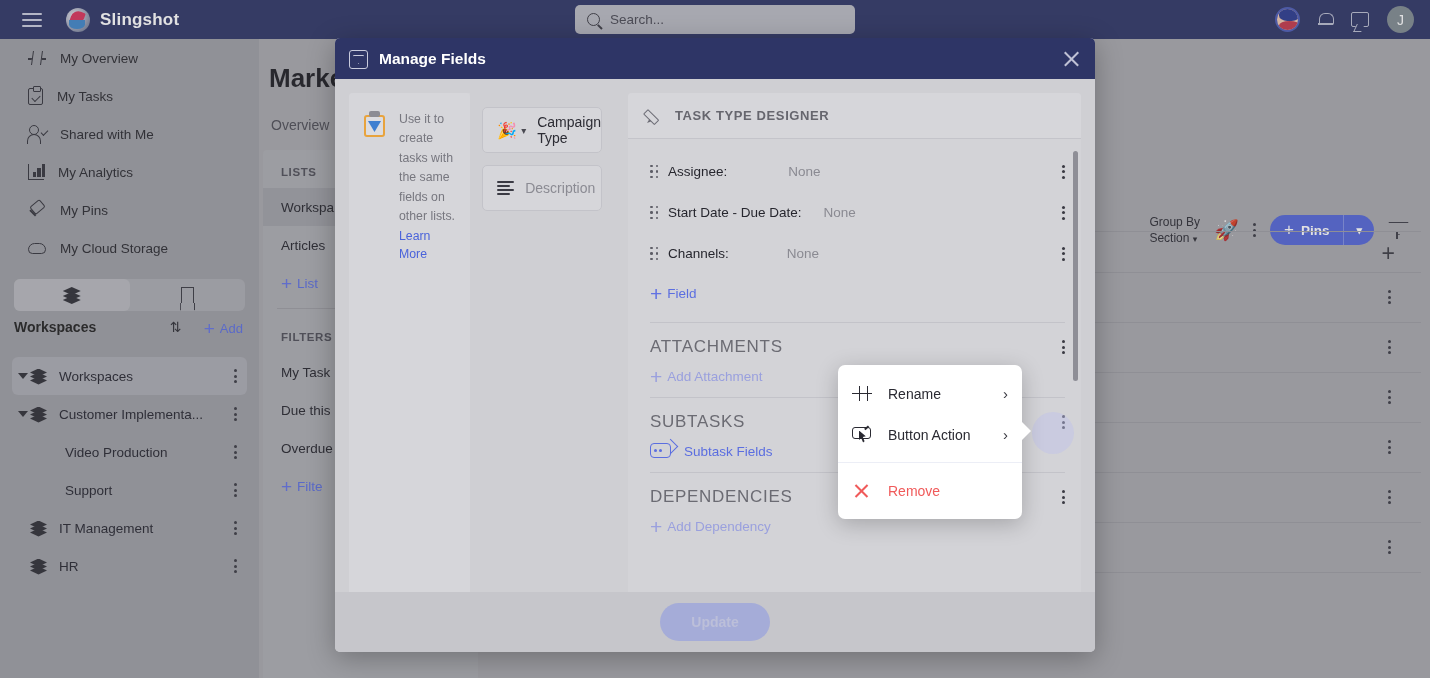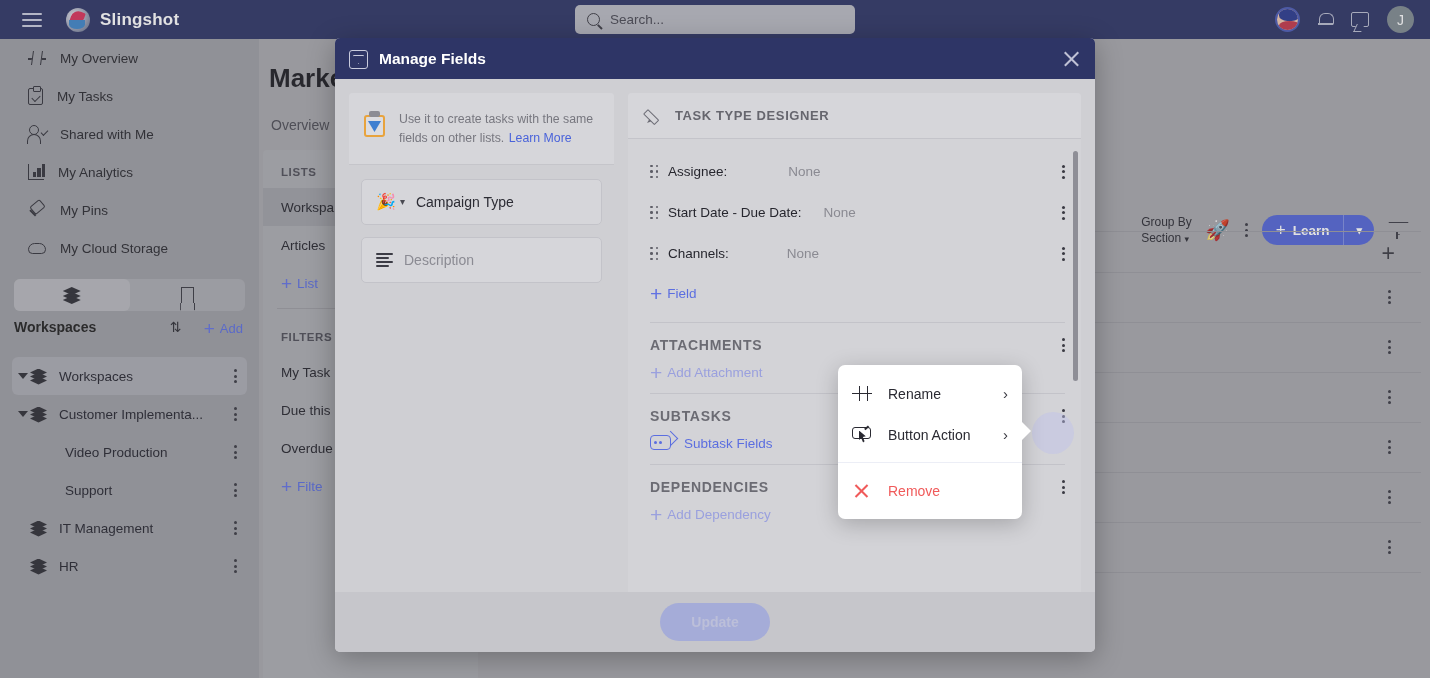--- a/index.html
+++ b/index.html
@@ -156,21 +156,21 @@
   .mh-ico .bx{position:absolute;left:0;top:2px;width:19px;height:19px;border:1.7px solid #c9cbdd;border-radius:3px;}
   .mh-ico .tri{position:absolute;left:4px;top:7px;width:11px;height:9px;border:1.6px solid #c9cbdd;
      clip-path:polygon(0 0,100% 0,50% 100%);}
   .mh-title{color:#fff;font-size:15.5px;font-weight:bold;margin-left:11px;}
   .mh-x{margin-left:auto;width:19px;height:19px;position:relative;cursor:pointer;}
   .mh-x::before,.mh-x::after{content:"";position:absolute;left:0;top:9px;width:19px;height:1.8px;background:#c0c2d6;}
   .mh-x::before{transform:rotate(45deg);} .mh-x::after{transform:rotate(-45deg);}
 
   .modal-body{position:absolute;left:0;top:41px;width:760px;height:533px;background:#cfcfd3;display:flex;padding:14px;gap:14px;}
   .mpanel{background:#d3d3d7;border-radius:4px;}
-  .left-pane{width:265px;display:flex;flex-direction:column;}
+  .left-pane{width:265px;display:flex;}
   .hint-card{background:#d6d6da;border-radius:4px 4px 0 0;display:flex;padding:16px 14px;gap:12px;border-bottom:1px solid #c5c5ca;}
   .clip-ico{width:24px;height:26px;position:relative;flex:none;margin-top:2px;}
   .clip-ico .cb{position:absolute;left:1px;top:4px;width:21px;height:22px;border:2px solid #e8a33d;border-radius:3px;background:#dcdce0;}
   .clip-ico .ct{position:absolute;left:6px;top:0;width:11px;height:6px;background:#8c8c94;border-radius:2px;}
   .clip-ico .cd{position:absolute;left:5px;top:10px;width:13px;height:11px;background:#3f7fd0;clip-path:polygon(0 0,100% 0,50% 100%);}
   .hint-txt{font-size:12.3px;color:#77777f;line-height:1.42;}
   .hint-link{color:#4a63da;font-size:12.3px;cursor:pointer;}
   .field-wrap{background:#cfcfd3;flex:1;padding:14px 12px;}
   .fld{height:46px;background:#d6d6da;border:1px solid #c3c3c9;border-radius:5px;display:flex;align-items:center;padding-left:14px;margin-bottom:12px;}
   .fld-label{font-size:14px;color:#2c2c34;margin-left:11px;}
@@ -191,21 +191,21 @@
   .ttd-body{position:absolute;left:0;top:46px;right:0;bottom:0;padding:12px 0 0 0;}
   .frow{height:41px;display:flex;align-items:center;padding:0 16px 0 22px;}
   .drag{width:9px;height:14px;display:grid;grid-template-columns:3px 3px;grid-template-rows:3px 3px 3px;gap:2.5px;flex:none;margin-right:9px;}
   .drag b{width:2.6px;height:2.6px;background:#5e5e67;border-radius:50%;display:block;}
   .fname{font-size:13.5px;color:#26262e;}
   .fval{font-size:13.5px;color:#8a8a92;margin-left:61px;}
   .frow .kb{margin-left:auto;}
   .addfield{display:flex;align-items:center;color:#5b6ee0;font-size:13.5px;padding:4px 0 0 22px;height:34px;}
   .sep-line{height:1px;background:#c3c3c9;margin:14px 16px 0 22px;}
   .sec-hd{display:flex;align-items:center;padding:14px 16px 0 22px;}
-  .sec-hd .t{font-size:14px;font-weight:bold;letter-spacing:.7px;color:#6b6b73;}
+  .sec-hd .t{font-size:17px;font-weight:normal;letter-spacing:.7px;color:#6b6b73;}
   .sec-hd .kb{margin-left:auto;}
   .sec-act{display:flex;align-items:center;color:#9aa0de;font-size:13.5px;padding:8px 0 6px 22px;height:36px;}
   .sec-act.strong{color:#5b6ee0;}
   .sub-ico{width:24px;height:18px;position:relative;flex:none;margin-right:10px;}
   .sub-ico .bb{position:absolute;left:0;top:1px;width:21px;height:15px;border:1.7px solid #5b6ee0;border-radius:4px;}
   .sub-ico .d1{position:absolute;left:4px;top:7px;width:3px;height:3px;border-radius:50%;background:#5b6ee0;}
   .sub-ico .d2{position:absolute;left:9px;top:7px;width:3px;height:3px;border-radius:50%;background:#5b6ee0;}
   .sub-ico .pn{position:absolute;right:-2px;top:-1px;width:11px;height:11px;border-top:1.7px solid #5b6ee0;border-right:1.7px solid #5b6ee0;transform:rotate(45deg);}
   .m-scroll{position:absolute;right:3px;top:58px;width:5px;height:230px;background:#8e8e96;border-radius:3px;}
 
@@ -272,21 +272,21 @@
         </div>
         <div class="rocket">🚀</div>
         <div class="kebab">
             <b></b>
             <b></b>
             <b></b>
           </div>
         <div class="btn-task">
           <span class="pl">
               <span style="font-size:17px;font-weight:300">+</span>
-          <span>Learn</span>
+          <span>Pins</span>
             </span>
           <span class="sep"></span>
           <span class="dd">▾</span>
         </div>
         <div class="funnel"></div>
       </div>
 
       <div class="grid-area">
         <div class="grid-top">
           <span class="vline"></span>

